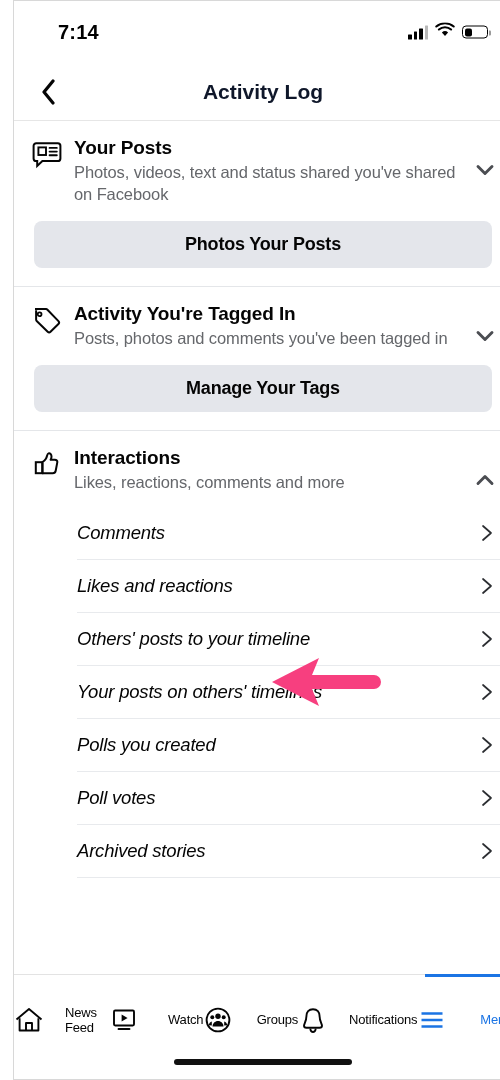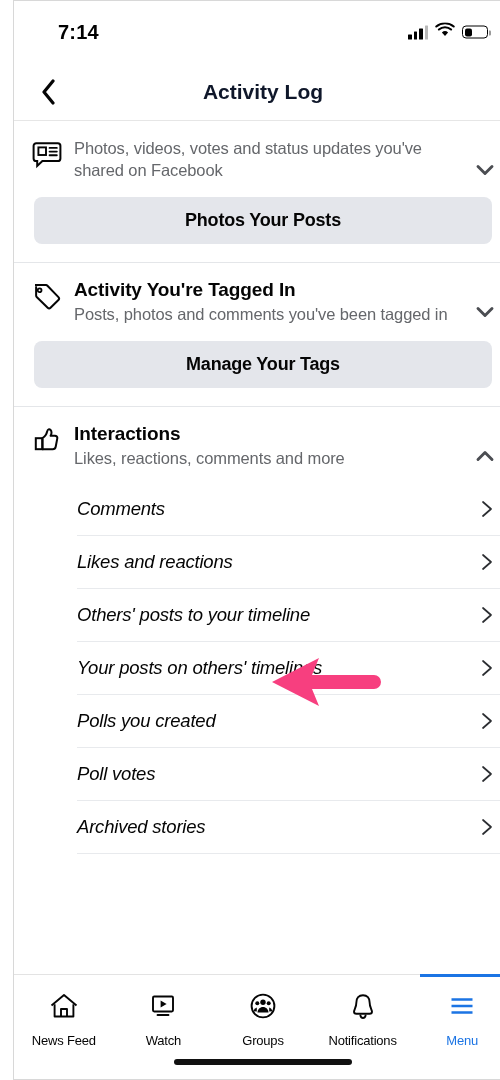--- a/index.html
+++ b/index.html
@@ -128,22 +128,22 @@
   }
 
   
   #tabbar {
     position: absolute; left: 0; right: 0; bottom: 0; height: 105px;
     background: #fff; border-top: 1px solid #e3e3e3;
     display: flex; align-items: flex-start;
   }
   .tab {
     flex: 1; height: 76px; position: relative;
-    display: flex; flex-direction: column; align-items: center;
-    justify-content: center; padding-top: 13px; gap: 13px;
+    display: flex; flex-direction: row; align-items: center;
+    justify-content: space-between; padding-top: 13px; gap: 21px;
     cursor: pointer;
   }
   .tab .ti { height: 28px; display: flex; align-items: center; justify-content: center; }
   .tab-label { font-size: 13px; color: #050505; letter-spacing: -.2px; }
   .tab.active .tab-label { color: #1b74e4; }
   .tab-indicator {
     position: absolute; top: -1px; left: 8%; right: 8%;
     height: 3px; background: #1b74e4;
   }
   #home-bar {
@@ -193,21 +193,22 @@
       <div class="sec-head">
         <div class="sec-icon">
           <svg width="30" height="28" viewBox="0 0 30 28">
             <path d="M4.2 2.2 h21.6 a2.6 2.6 0 0 1 2.6 2.6 v12.6 a2.6 2.6 0 0 1 -2.6 2.6 h-15.4
                      l-5.2 5.0 v-5.0 h-1.0 a2.6 2.6 0 0 1 -2.6 -2.6 v-12.6 a2.6 2.6 0 0 1 2.6 -2.6 Z" fill="none" stroke="#050505" stroke-width="2"></path>
             <rect x="6.4" y="6.4" width="7.6" height="7.6" fill="none" stroke="#050505" stroke-width="1.9"></rect>
             <path d="M17.6 6.9 h7.2 M17.6 10.6 h7.2 M17.6 14.2 h7.2" stroke="#050505" stroke-width="1.9" stroke-linecap="round"></path>
           </svg>
         </div>
         <div class="sec-texts">
-          <div class="sec-sub">Photos, videos, votes and status updates you've shared on Facebook</div>
+          <div class="sec-title">Your Posts</div>
+          <div class="sec-sub">Photos, videos, text and status shared you've shared on Facebook</div>
         </div>
         <div class="sec-chev">
           <svg width="22" height="22" viewBox="0 0 22 22">
             <path d="M4 7.5 L11 14.5 L18 7.5" stroke="#4b4d52" stroke-width="2.9" fill="none" stroke-linecap="round" stroke-linejoin="round"></path>
           </svg>
         </div>
       </div>
       <div class="manage-wrap">
         <button class="manage-btn">Photos Your Posts</button>
       </div>

